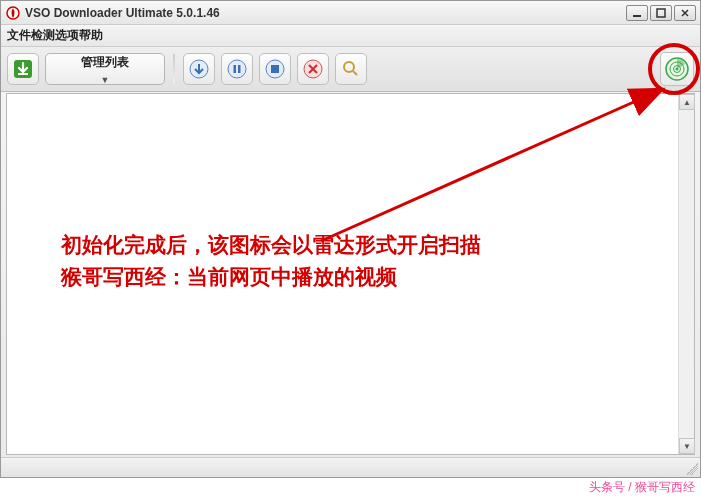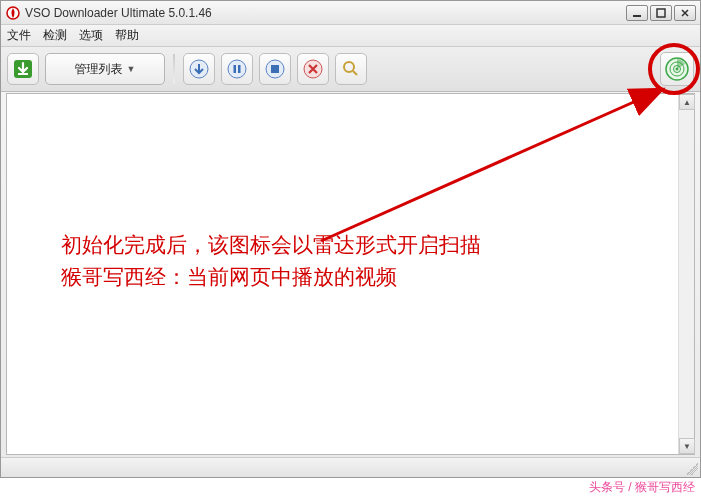--- a/index.html
+++ b/index.html
@@ -10,20 +10,21 @@
     background: #fff;
     position: relative;
     overflow: hidden;
   }
   .window {
     width: 701px;
     height: 478px;
     background: linear-gradient(#f6f6f6, #eaeaea);
     border: 1px solid #999;
     position: relative;
+    font-weight: bold;
   }
   .titlebar {
     height: 24px;
     background: linear-gradient(#f8f8f8, #e6e6e6);
     border-bottom: 1px solid #ccc;
     display: flex;
     align-items: center;
     padding: 0 4px;
     font-size: 12px;
     color: #333;
@@ -46,21 +47,20 @@
     cursor: pointer;
   }
   .menubar {
     height: 22px;
     background: linear-gradient(#f4f4f4,#e8e8e8);
     border-bottom: 1px solid #ccc;
     display: flex;
     align-items: center;
     padding: 0 6px;
     font-size: 12px;
-    gap: 12px;
     color: #222;
   }
   .menubar span { cursor: pointer; }
   .toolbar {
     height: 45px;
     background: linear-gradient(#f0efef,#e2e1e1);
     border-bottom: 1px solid #bbb;
     display: flex;
     align-items: center;
     padding: 0 6px;
@@ -84,20 +84,21 @@
     min-width: 120px;
     border: 1px solid #b5b5b5;
     border-radius: 5px;
     background: linear-gradient(#fdfdfd,#ececec);
     display: flex; align-items: center; justify-content: center;
     font-size: 12px;
     color: #222;
     cursor: pointer;
     gap: 4px;
     padding: 0 8px;
+    flex-direction: column;
   }
   .manage-btn .chev { font-size: 9px; color:#555; }
   .tb-spacer { flex: 1; }
   .radar-btn {
     width: 34px; height: 34px;
     border: 1px solid #bfbfbf;
     border-radius: 5px;
     background: linear-gradient(#fdfdfd,#eaeaea);
     display: flex; align-items:center; justify-content:center;
     cursor: pointer;

